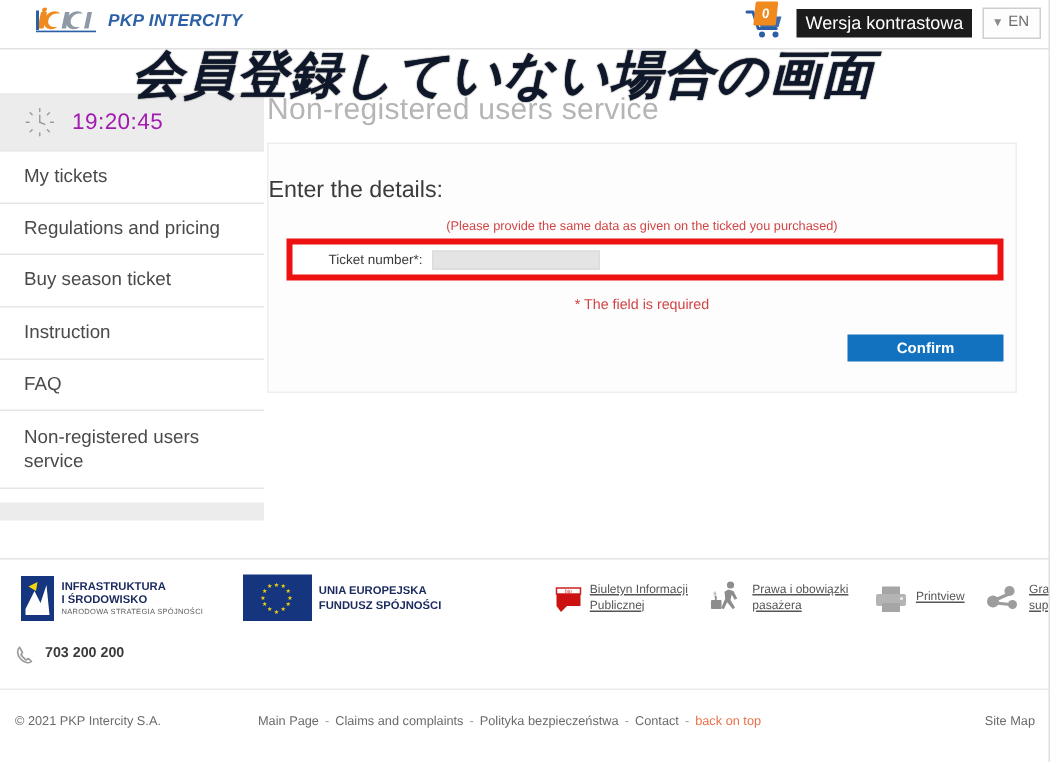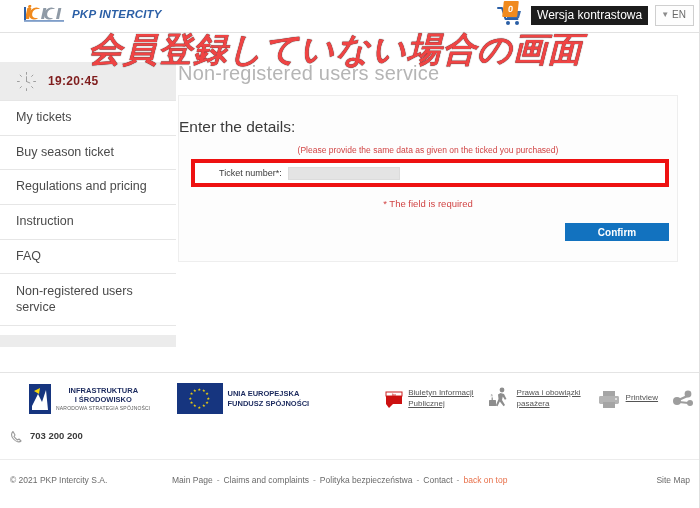--- a/index.html
+++ b/index.html
@@ -93,21 +93,21 @@
   }
 
   
   .jp-overlay {
     position: absolute;
     left: 88px;
     top: 27px;
     font-size: 34px;
     font-weight: bold;
     font-style: italic;
-    color: #ef4444;
+    color: #0f172a;
     letter-spacing: 1px;
     white-space: nowrap;
     z-index: 40;
     font-family: "DejaVu Sans", sans-serif;
     text-shadow: 0 0 1px #000;
   }
 
   
   .page-title {
     position: absolute;
@@ -129,24 +129,23 @@
   .clock-row {
     background: #ececec;
     height: 38px;
     display: flex;
     align-items: center;
     padding-left: 16px;
     gap: 11px;
     box-sizing: border-box;
   }
   .clock-time {
-    font-size: 12px;
-    color: #7f1d1d;
+    font-size: 15px;
+    color: #a21caf;
     letter-spacing: .3px;
-    font-weight: bold;
   }
   .nav-item {
     border-bottom: 1px solid #e6e6e6;
     padding: 9px 12px 9px 16px;
     font-size: 12.5px;
     color: #4a4a4a;
     line-height: 1.25;
     cursor: pointer;
     box-sizing: border-box;
   }
@@ -405,22 +404,22 @@
         <line x1="17.7" y1="4.3" x2="16.3" y2="5.7"></line>
         <line x1="5.7" y1="16.3" x2="4.3" y2="17.7"></line>
         <line x1="11" y1="11" x2="11" y2="6"></line>
         <line x1="11" y1="11" x2="14.5" y2="12.5"></line>
       </g>
     </svg>
     <span class="clock-time">19:20:45</span>
   </div>
 
   <div class="nav-item first">My tickets</div>
+  <div class="nav-item">Regulations and pricing</div>
   <div class="nav-item">Buy season ticket</div>
-  <div class="nav-item">Regulations and pricing</div>
   <div class="nav-item">Instruction</div>
   <div class="nav-item">FAQ</div>
   <div class="nav-item tall">Non-registered users service</div>
   <div class="sidebar-foot"></div>
 </div>
 
 <div class="panel">
   <div class="panel-title">Enter the details:</div>
   <div class="panel-hint">(Please provide the same data as given on the ticked you purchased)</div>
 
@@ -430,21 +429,21 @@
       <input class="field-input ticket-in" type="text" value="" style="">
     </div>
   </div>
 
   <div class="required-note">* The field is required</div>
   <button class="confirm-btn">Confirm</button>
 </div>
 
 <div class="footer-logos">
 
-  <div class="fl-item" style="margin-left:29px;text-align:center;">
+  <div class="fl-item" style="margin-left:14px;">
     <svg width="22" height="30" viewBox="0 0 22 30">
       <rect x="0" y="0" width="22" height="30" fill="#16357f"></rect>
       <path d="M3 22 L9 10 L13 18 L17 6 L19 26 L3 26 Z" fill="#ffffff"></path>
       <path d="M5 7 L11 4 L10 10 Z" fill="#f5d40a"></path>
     </svg>
     <div class="fl-text">
       <div>INFRASTRUKTURA</div>
       <div>I ŚRODOWISKO</div>
       <div class="fl-sub">NARODOWA STRATEGIA SPÓJNOŚCI</div>
     </div>

